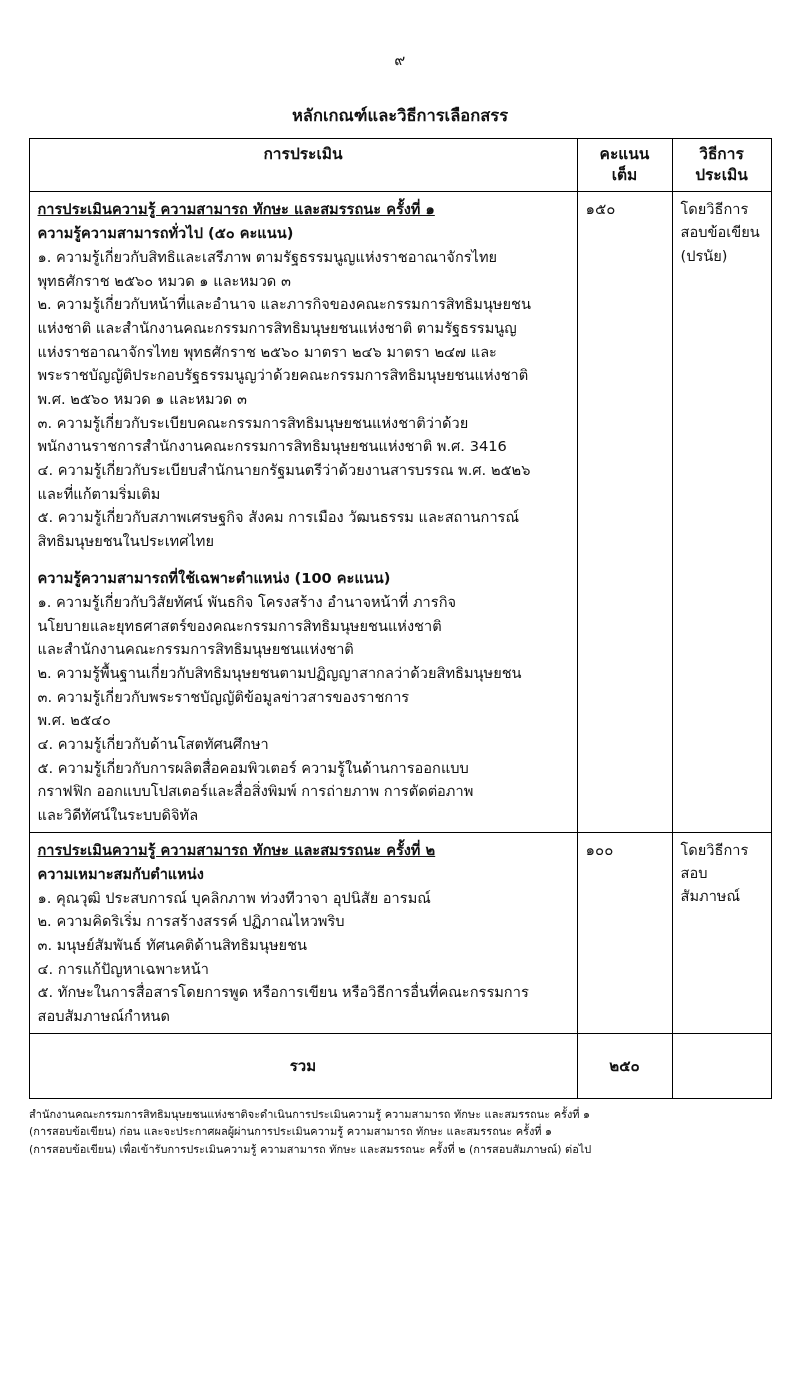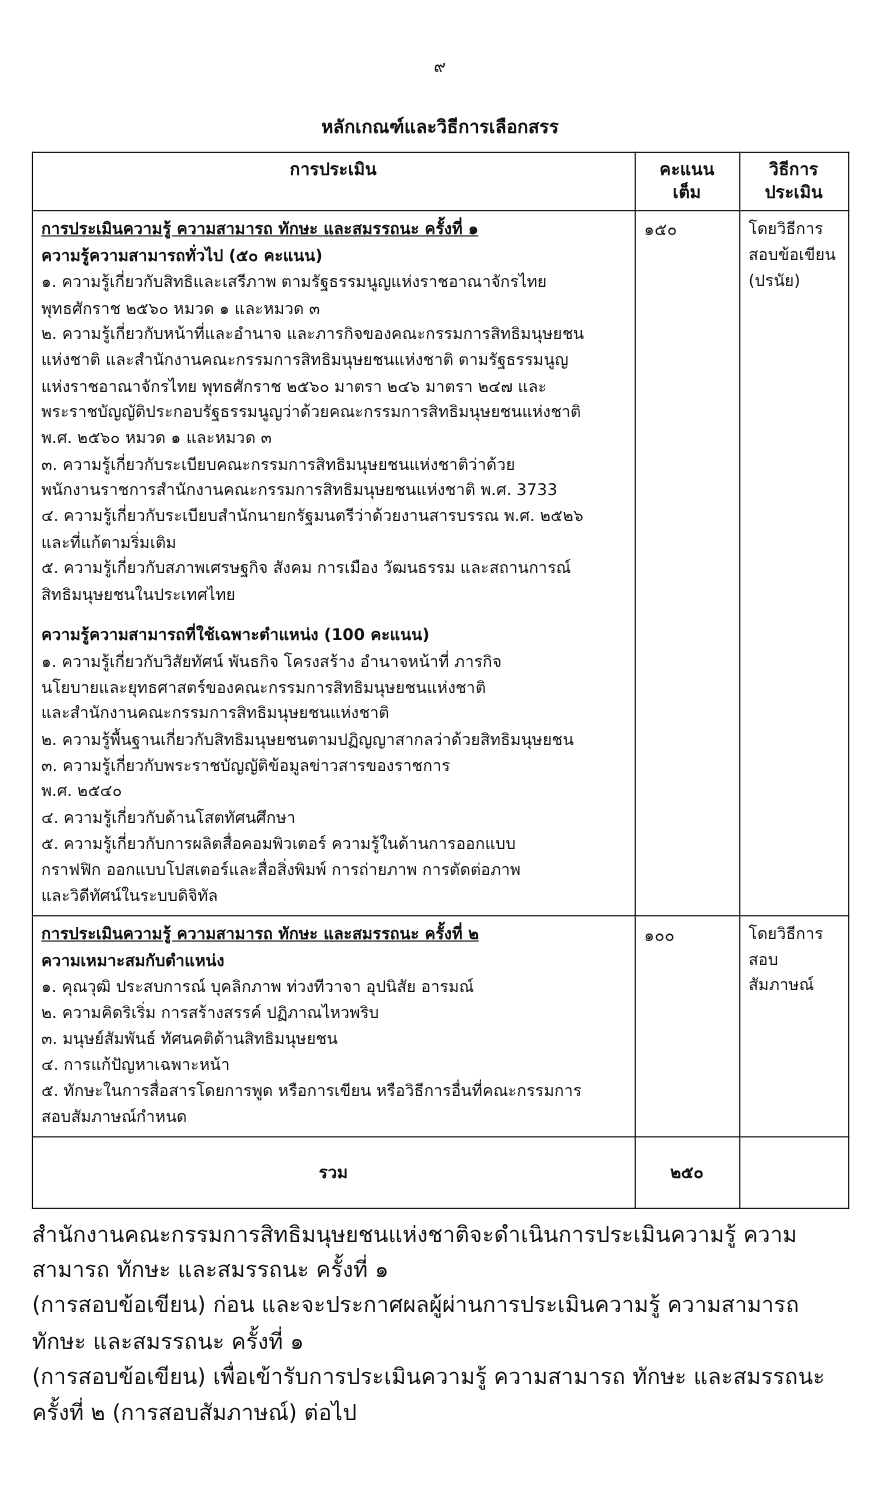--- a/index.html
+++ b/index.html
@@ -98,21 +98,21 @@
     font-weight: 700;
     font-size: 15px;
     padding: 20px 4px;
   }
   tr.total-row td.total-label {
     text-align: center;
   }
   .footnote {
     width: 742px;
     margin: 7px auto 0 auto;
-    font-size: 20px;
+    font-size: 11px;
     line-height: 1.62;
   }
   .footnote .fline { display: block; }
 </style>
 </head>
 <body>
 
 <div class="page">
 
   <div class="page-number">๙</div>
@@ -149,21 +149,21 @@
           <span class="line">๑. ความรู้เกี่ยวกับสิทธิและเสรีภาพ ตามรัฐธรรมนูญแห่งราชอาณาจักรไทย</span>
           <span class="line">พุทธศักราช ๒๕๖๐ หมวด ๑ และหมวด ๓</span>
 
           <span class="line">๒. ความรู้เกี่ยวกับหน้าที่และอำนาจ และภารกิจของคณะกรรมการสิทธิมนุษยชน</span>
           <span class="line">แห่งชาติ และสำนักงานคณะกรรมการสิทธิมนุษยชนแห่งชาติ ตามรัฐธรรมนูญ</span>
           <span class="line">แห่งราชอาณาจักรไทย พุทธศักราช ๒๕๖๐ มาตรา ๒๔๖ มาตรา ๒๔๗ และ</span>
           <span class="line">พระราชบัญญัติประกอบรัฐธรรมนูญว่าด้วยคณะกรรมการสิทธิมนุษยชนแห่งชาติ</span>
           <span class="line">พ.ศ. ๒๕๖๐ หมวด ๑ และหมวด ๓</span>
 
           <span class="line">๓. ความรู้เกี่ยวกับระเบียบคณะกรรมการสิทธิมนุษยชนแห่งชาติว่าด้วย</span>
-          <span class="line">พนักงานราชการสำนักงานคณะกรรมการสิทธิมนุษยชนแห่งชาติ พ.ศ. 3733</span>
+          <span class="line">พนักงานราชการสำนักงานคณะกรรมการสิทธิมนุษยชนแห่งชาติ พ.ศ. 3416</span>
 
           <span class="line">๔. ความรู้เกี่ยวกับระเบียบสำนักนายกรัฐมนตรีว่าด้วยงานสารบรรณ พ.ศ. ๒๕๒๖</span>
           <span class="line">และที่แก้ตามริ่มเติม</span>
 
           <span class="line">๕. ความรู้เกี่ยวกับสภาพเศรษฐกิจ สังคม การเมือง วัฒนธรรม และสถานการณ์</span>
           <span class="line">สิทธิมนุษยชนในประเทศไทย</span>
 
           <span class="sub-head spaced">ความรู้ความสามารถที่ใช้เฉพาะตำแหน่ง (100 คะแนน)</span>
 
           <span class="line">๑. ความรู้เกี่ยวกับวิสัยทัศน์ พันธกิจ โครงสร้าง อำนาจหน้าที่ ภารกิจ</span>

